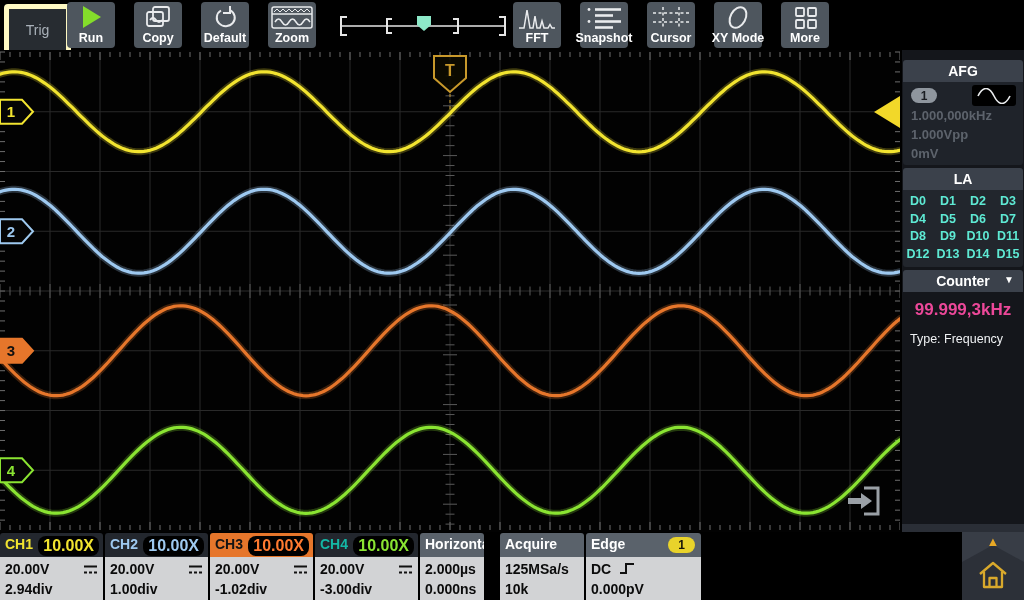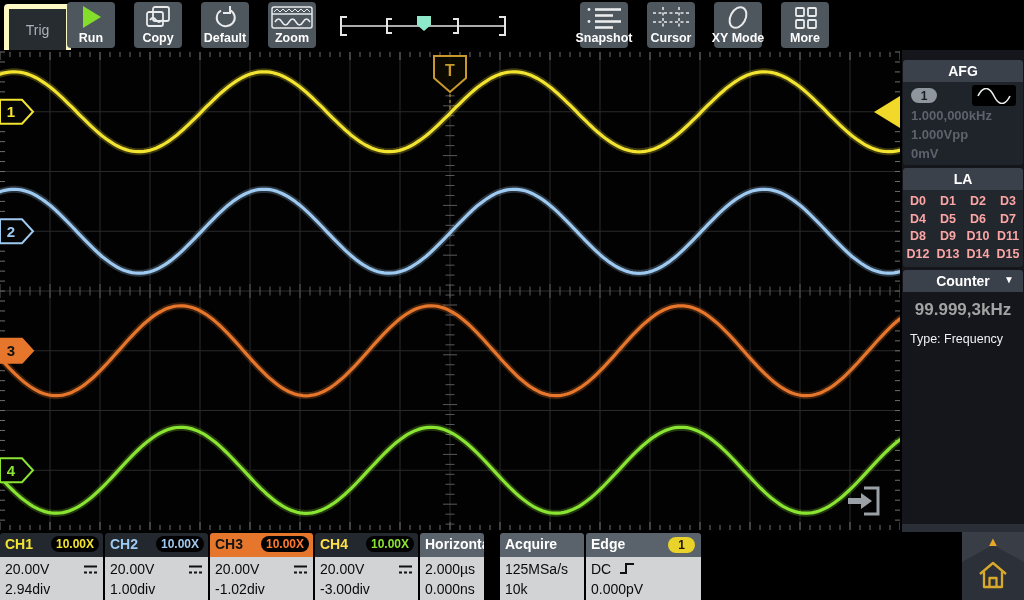--- a/index.html
+++ b/index.html
@@ -24,33 +24,33 @@
   .sp-head{position:relative;margin:0 1px;background:#3b414b;height:22px;color:#fff;font-size:14px;font-weight:bold;
            display:flex;align-items:center;justify-content:center;border-radius:3px 3px 0 0;}
   .afg-body{position:relative;margin:0 1px;background:#1f232a;height:83px;border-radius:0 0 3px 3px;}
   .afg-pill{position:absolute;left:8px;top:6px;width:26px;height:15px;background:#8f969e;border-radius:8px;
             color:#1a1d22;font-size:12px;font-weight:bold;display:flex;align-items:center;justify-content:center;}
   .afg-wavebox{position:absolute;right:7px;top:3px;width:44px;height:21px;background:#000;border-radius:3px;
                display:flex;align-items:center;justify-content:center;}
   .afg-line{position:absolute;left:8px;color:#5d636c;font-size:13px;font-weight:bold;white-space:nowrap;}
   .la-body{position:relative;margin:0 1px;background:#22262d;border-radius:0 0 3px 3px;padding:3px 0 4px 0;}
   #la-grid{display:flex;flex-wrap:wrap;}
-  #la-grid span{width:25%;text-align:center;color:#fca5a5;font-size:12.5px;font-weight:bold;line-height:17.5px;}
-  .cnt-val{position:absolute;left:0;width:100%;text-align:center;color:#a3a3a3;font-size:17px;font-weight:bold;}
+  #la-grid span{width:25%;text-align:center;color:#5eead4;font-size:12.5px;font-weight:bold;line-height:17.5px;}
+  .cnt-val{position:absolute;left:0;width:100%;text-align:center;color:#ec4899;font-size:17px;font-weight:bold;}
   .cnt-type{position:absolute;left:8px;color:#f0f2f4;font-size:12.5px;}
   .side-bot{position:absolute;left:0;bottom:0;width:122px;height:8px;background:#2a2e36;}
   
   .statusbar{position:absolute;left:0;top:532px;width:1024px;height:68px;background:#000;}
   .sb-sec{position:absolute;top:1px;height:67px;border-radius:3px 3px 0 0;overflow:hidden;cursor:pointer;}
   .sb-head{position:relative;height:24px;background:#23272e;}
   .sb-head .hname{position:absolute;left:5px;top:3px;font-size:14px;font-weight:bold;color:#fff;white-space:nowrap;}
   .ch-pill{position:absolute;right:4px;top:3px;background:#000;border-radius:8px;padding:1px 5px;
-           font-size:12px;font-weight:bold;}
+           font-size:16px;font-weight:bold;}
   .sb-body{position:absolute;top:24px;left:0;right:0;bottom:0;background:#d2d3d5;color:#0b0b0b;
-           font-size:14px;font-weight:normal;padding:2px 0 0 5px;}
+           font-size:14px;font-weight:bold;padding:2px 0 0 5px;}
   .sb-row{position:relative;height:20px;line-height:20px;white-space:nowrap;}
   .dc-ic{position:absolute;right:5px;top:5px;}
   .edge-badge{position:absolute;right:6px;top:4px;width:27px;height:16px;background:#e9d32b;border-radius:8px;
               color:#18160a;font-size:12px;font-weight:bold;display:flex;align-items:center;justify-content:center;}
   
   .corner{position:absolute;left:962px;top:532px;width:62px;height:68px;background:#383d46;overflow:hidden;}
   .corner .arrow{position:absolute;left:0;right:0;top:3px;text-align:center;color:#e8a825;font-size:13px;line-height:13px;cursor:pointer;}
   .corner svg.homeic{position:absolute;left:14px;top:26px;cursor:pointer;}
 </style>
 </head>
@@ -107,20 +107,28 @@
       <svg width="174" height="46">
         <line x1="4" y1="24" x2="170" y2="24" stroke="#e6e6e6" stroke-width="1.5"></line>
         <path d="M11,15 h-6 v18 h6" fill="none" stroke="#e6e6e6" stroke-width="2"></path>
         <path d="M163,15 h6 v18 h-6" fill="none" stroke="#e6e6e6" stroke-width="2"></path>
         <path d="M56,17 h-5 v14 h5" fill="none" stroke="#e6e6e6" stroke-width="2"></path>
         <path d="M117,17 h5 v14 h-5" fill="none" stroke="#e6e6e6" stroke-width="2"></path>
         <polygon points="81,14 95,14 95,23 88,29 81,23" fill="#8de9c9"></polygon>
       </svg>
     </div>
 
+    <div class="tbtn" style="left:513px">
+      <span class="ticn">
+        <svg width="40" height="25" fill="none" stroke="#e9ebed" stroke-width="1.5">
+          <path d="M2,23 L7,23 L10,5 L13,23 L16,23 L18,11 L20,23 L23,23 L25,16 L27,23 L31,23 L33,19.5 L35,23 L38,23"></path>
+        </svg>
+      </span>
+      <span class="tlbl">FFT</span>
+    </div>
 
     <div class="tbtn" style="left:647px">
       <span class="ticn">
         <svg width="40" height="25" stroke="#e9ebed" stroke-width="1.5" stroke-dasharray="3,2.5">
           <line x1="2" y1="8" x2="38" y2="8"></line>
           <line x1="2" y1="17" x2="38" y2="17"></line>
           <line x1="12" y1="2" x2="12" y2="23"></line>
           <line x1="28" y1="2" x2="28" y2="23"></line>
         </svg>
       </span>
@@ -741,21 +749,21 @@
               <line x1="1" y1="8.5" x2="4" y2="8.5"></line>
               <line x1="6" y1="8.5" x2="9" y2="8.5"></line>
               <line x1="11" y1="8.5" x2="14" y2="8.5"></line>
             </svg></div>
         <div class="sb-row">-1.02div</div>
       </div>
     </div>
 
     <div class="sb-sec ch-sec" style="left:315px;width:103px">
       <div class="sb-head" style="background: rgb(35, 39, 46);">
-          <span class="hname" style="color: #fde047;">CH4</span>
+          <span class="hname" style="color: #14b8a6;">CH4</span>
         <span class="ch-pill" style="color: rgb(138, 228, 50);">10.00X</span>
         </div>
       <div class="sb-body">
         <div class="sb-row"><span>20.00V</span>
           <svg class="dc-ic" width="15" height="11" stroke="#111" stroke-width="2">
             <line x1="1" y1="2.5" x2="14" y2="2.5"></line>
               <line x1="1" y1="8.5" x2="4" y2="8.5"></line>
               <line x1="6" y1="8.5" x2="9" y2="8.5"></line>
               <line x1="11" y1="8.5" x2="14" y2="8.5"></line>
             </svg></div>

